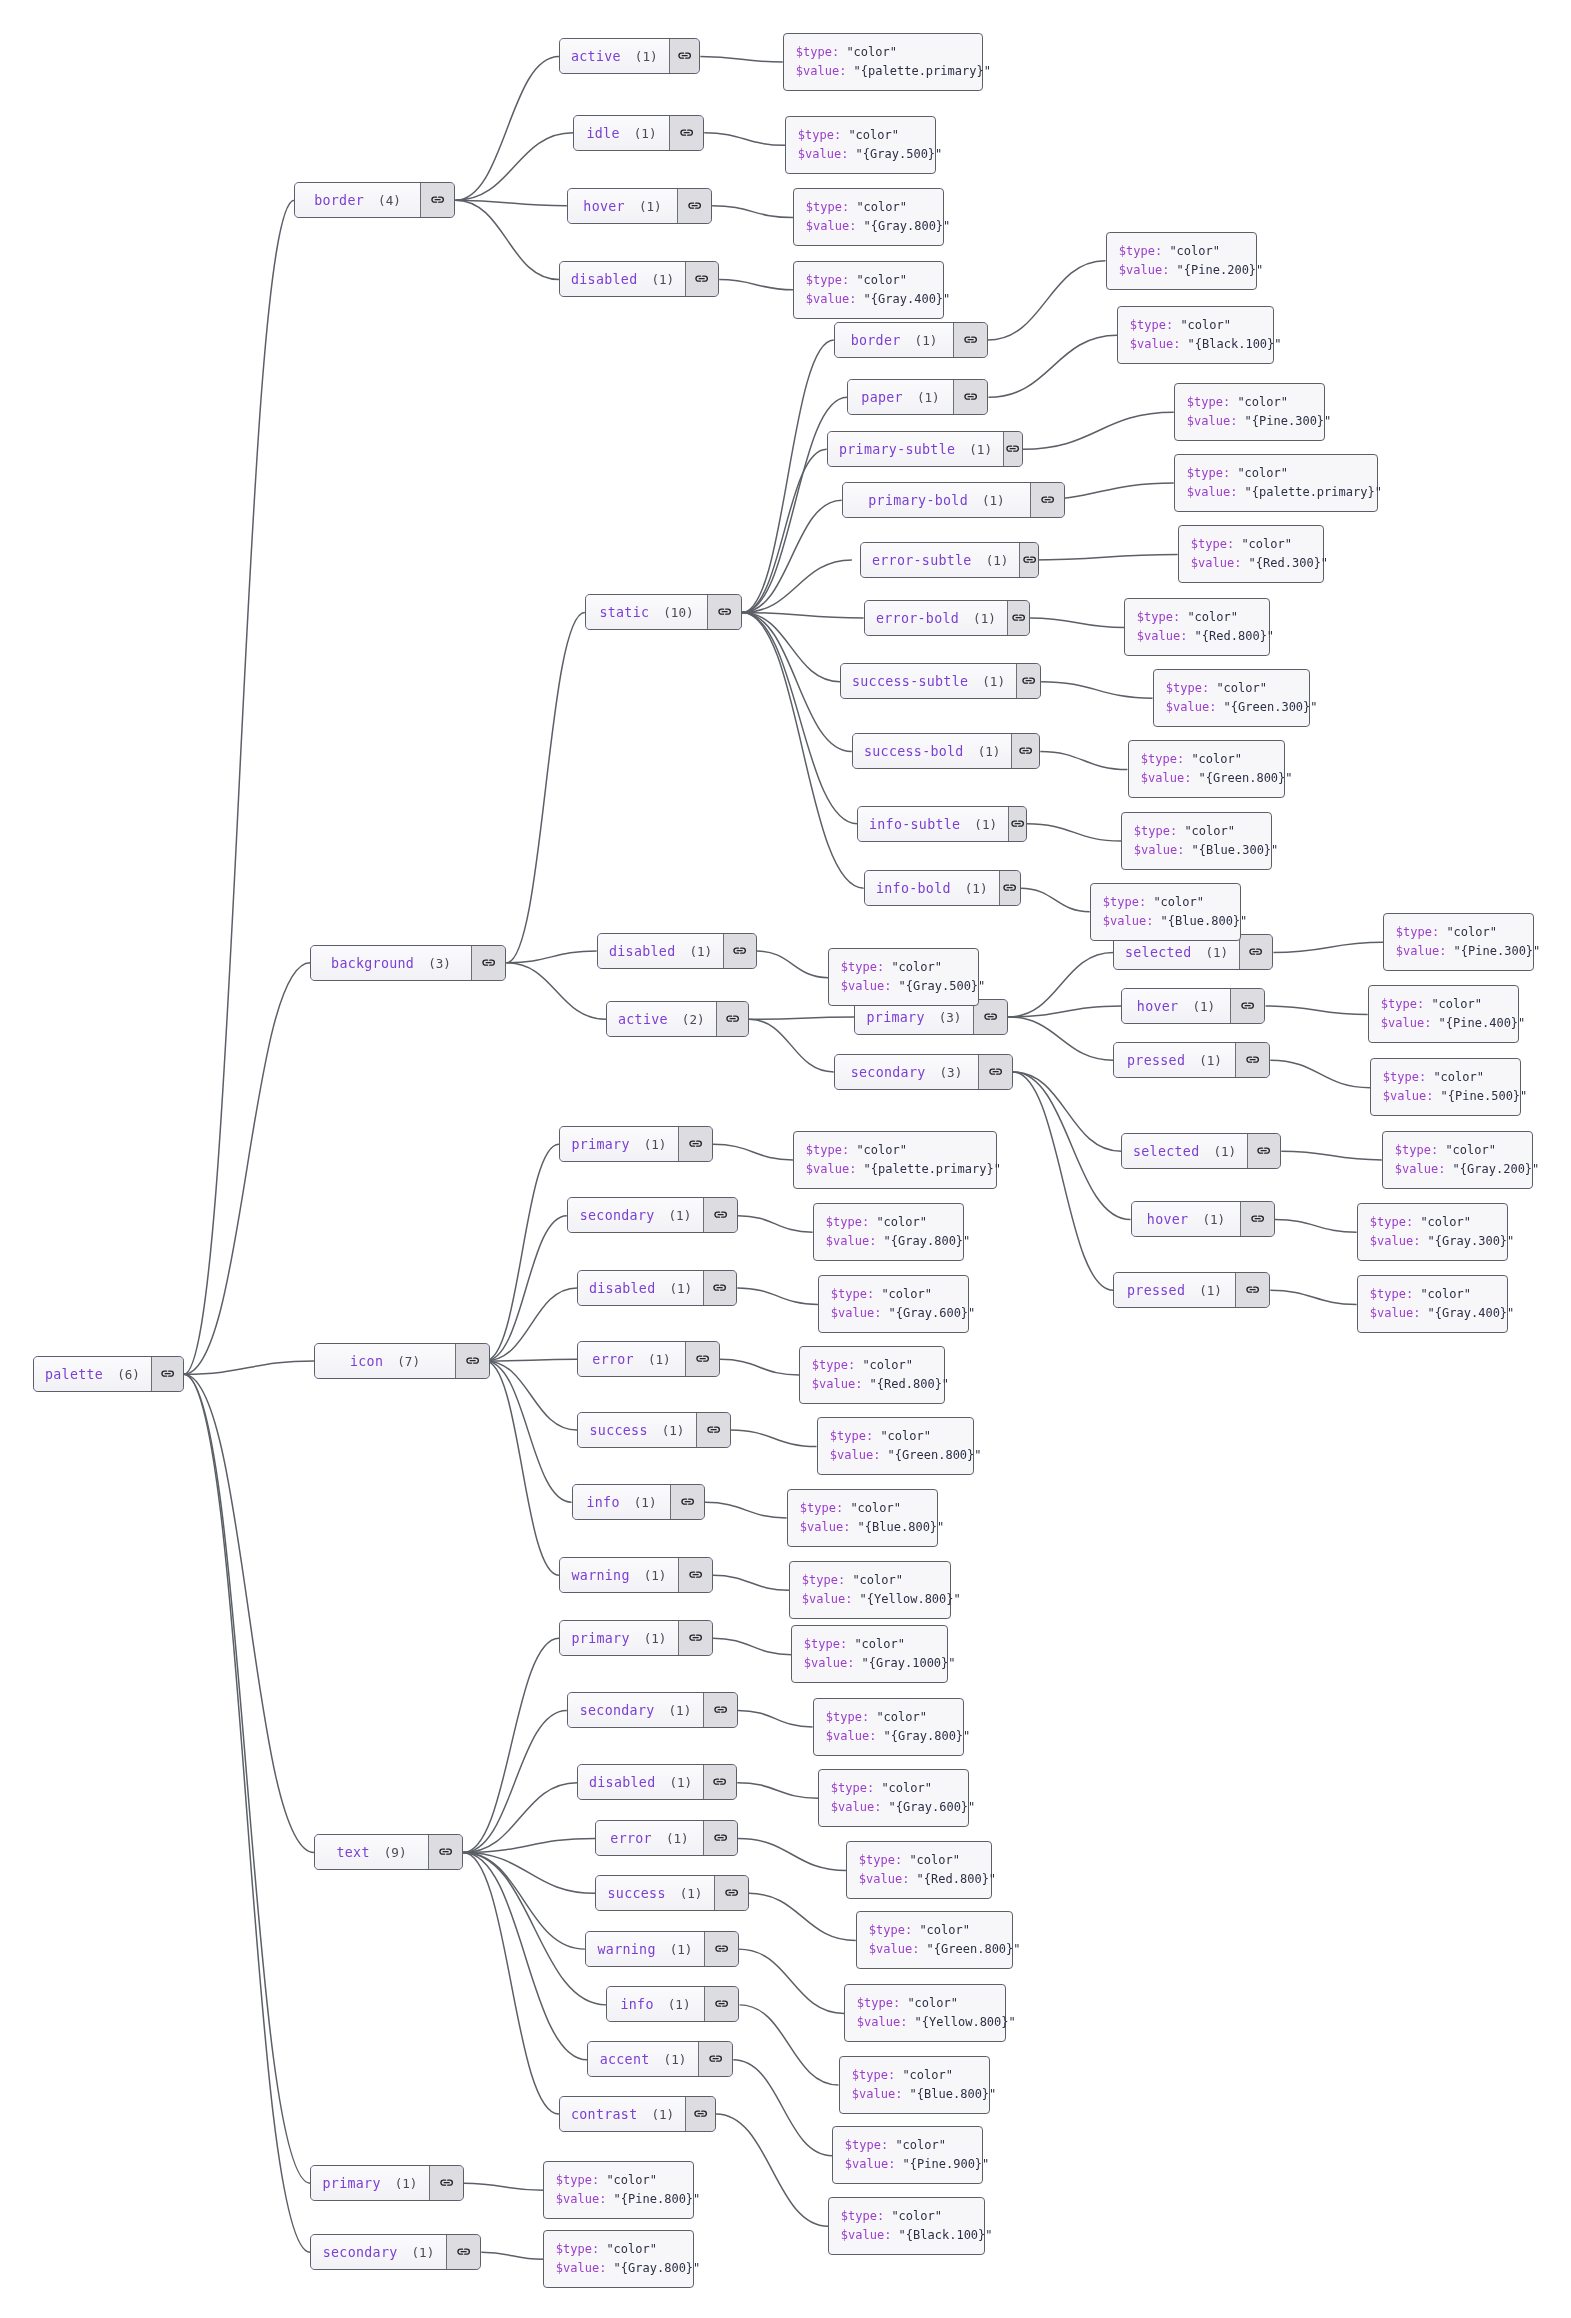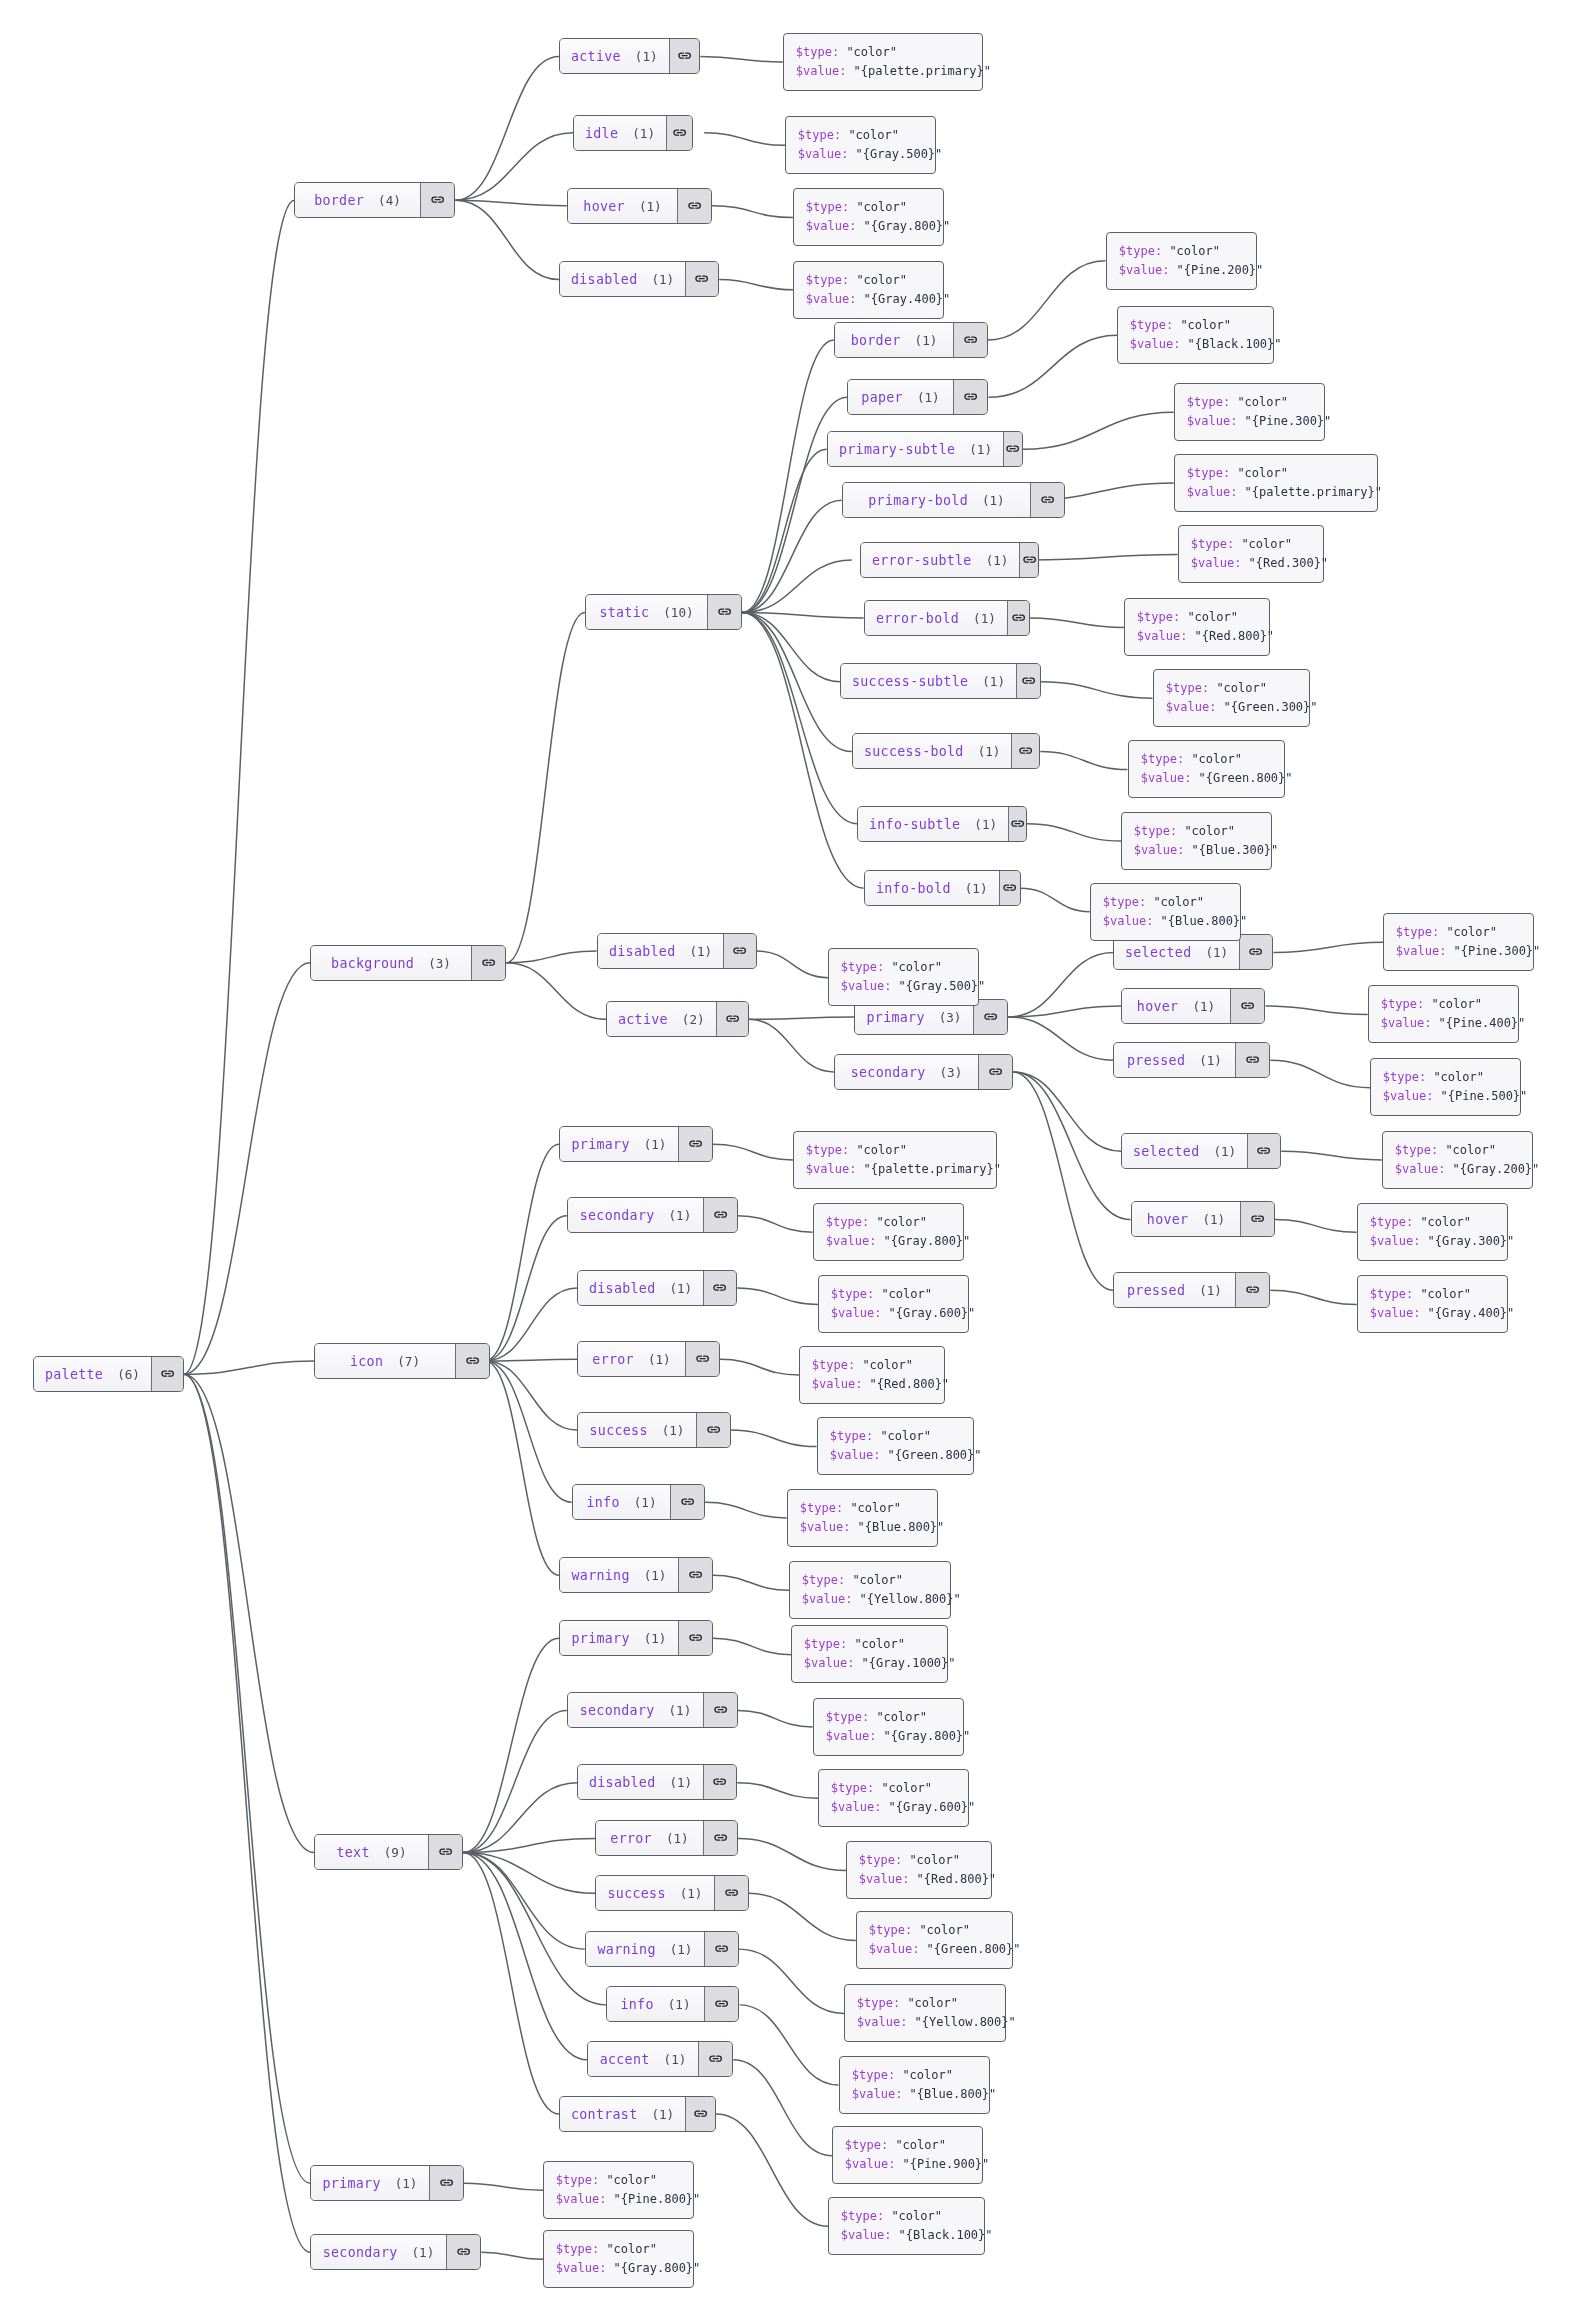--- a/index.html
+++ b/index.html
@@ -3,21 +3,21 @@
 <meta charset="utf-8">
 <style>
   html,body{margin:0;padding:0;background:#ffffff;}
   body{font-family:"DejaVu Sans Mono","Liberation Mono",monospace;}
   #canvas{position:relative;width:1571px;height:2319px;background:#ffffff;overflow:hidden;}
   #wires{position:absolute;left:0;top:0;width:1571px;height:2319px;pointer-events:none;}
   #wires path{fill:none;stroke:#5b5f66;stroke-width:1.9;}
 
   
   .node{position:absolute;display:flex;align-items:stretch;height:36px;
-        border:1.3px solid #5b5f66;border-radius:4.7px;background:#84cc16;
+        border:1.3px solid #5b5f66;border-radius:4.7px;background:#8b5cf6;
         box-sizing:border-box;overflow:hidden;}
   .node .body{flex:1;display:flex;align-items:center;justify-content:center;gap:14px;
         padding:0 11px;background:linear-gradient(180deg,#fbfbfd 0%,#f2f2f6 100%);}
   .node .nm{color:#7b3fd4;font-size:13.3px;letter-spacing:0.3px;white-space:nowrap;}
   .node .ct{color:#4a4a55;font-size:12.6px;white-space:nowrap;}
   .node .chip{width:33px;display:flex;align-items:center;justify-content:center;
         background:#dcdce1;border-left:1.2px solid #6c7077;}
   .node .chip svg{display:block;}
 
   
@@ -157,21 +157,21 @@
       <div class="chip">
         <svg width="17.3" height="17.3" viewBox="0 0 24 24">
           <g fill="none" stroke="#24262b" stroke-width="1.9" stroke-linecap="round">
             <path d="M10.5 8.5H7.6a3.5 3.5 0 1 0 0 7h2.9"></path>
             <path d="M13.5 8.5h2.9a3.5 3.5 0 1 1 0 7h-2.9"></path>
             <path d="M8.6 12h6.8"></path>
           </g>
         </svg>
       </div>
     </div>
-    <div class="node" style="left: 573px; top: 115px; width: 120px;">
+    <div class="node" style="left: 573px; top: 115px; width: 131px;">
       <div class="body">
         <span class="nm">idle</span>
         <span class="ct">(1)</span>
       </div>
       <div class="chip">
         <svg width="17.3" height="17.3" viewBox="0 0 24 24">
           <g fill="none" stroke="#24262b" stroke-width="1.9" stroke-linecap="round">
             <path d="M10.5 8.5H7.6a3.5 3.5 0 1 0 0 7h2.9"></path>
             <path d="M13.5 8.5h2.9a3.5 3.5 0 1 1 0 7h-2.9"></path>
             <path d="M8.6 12h6.8"></path>

